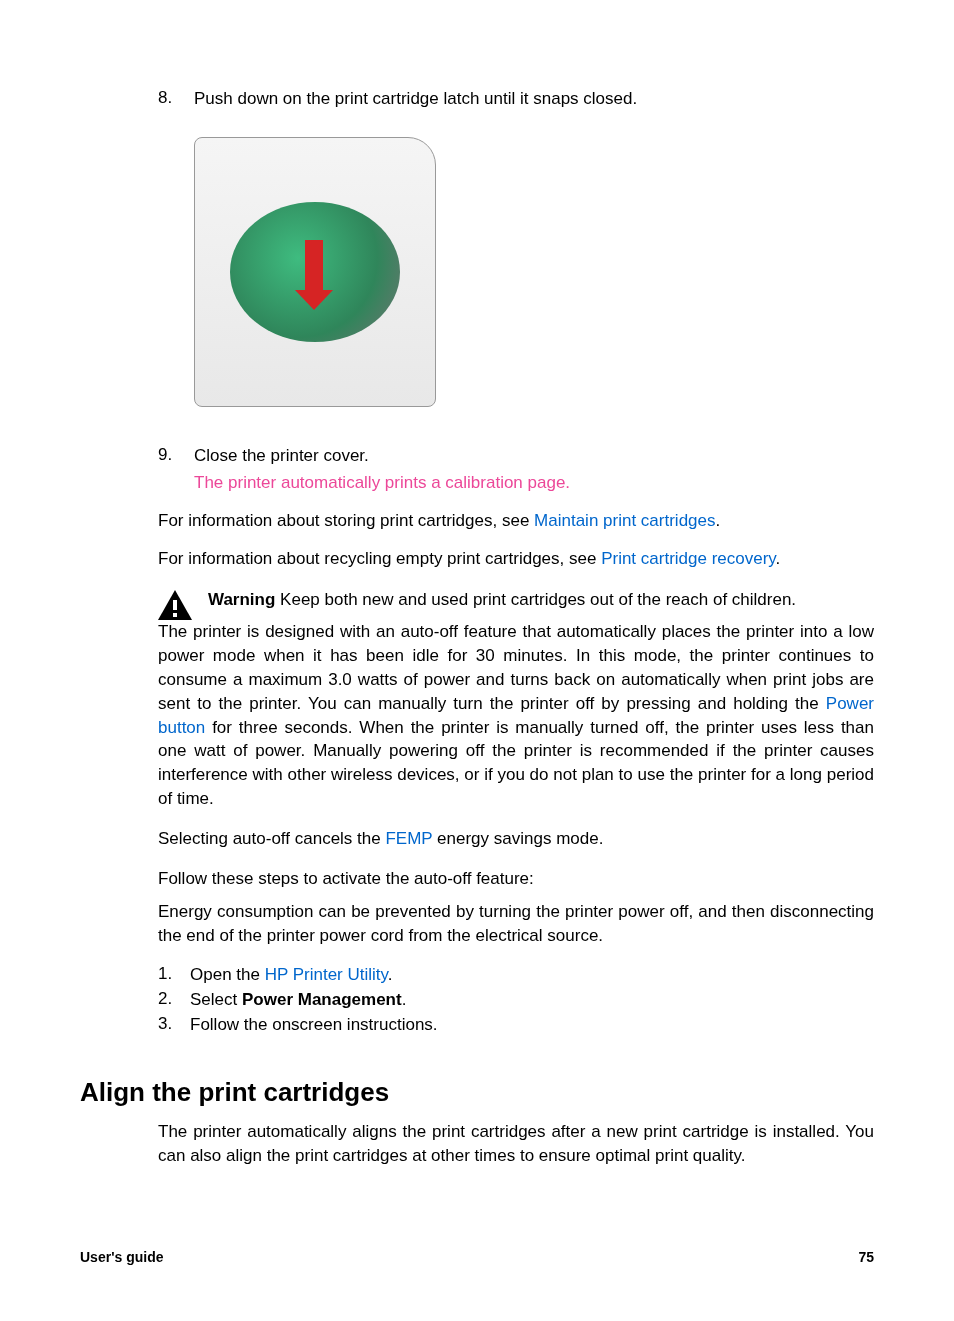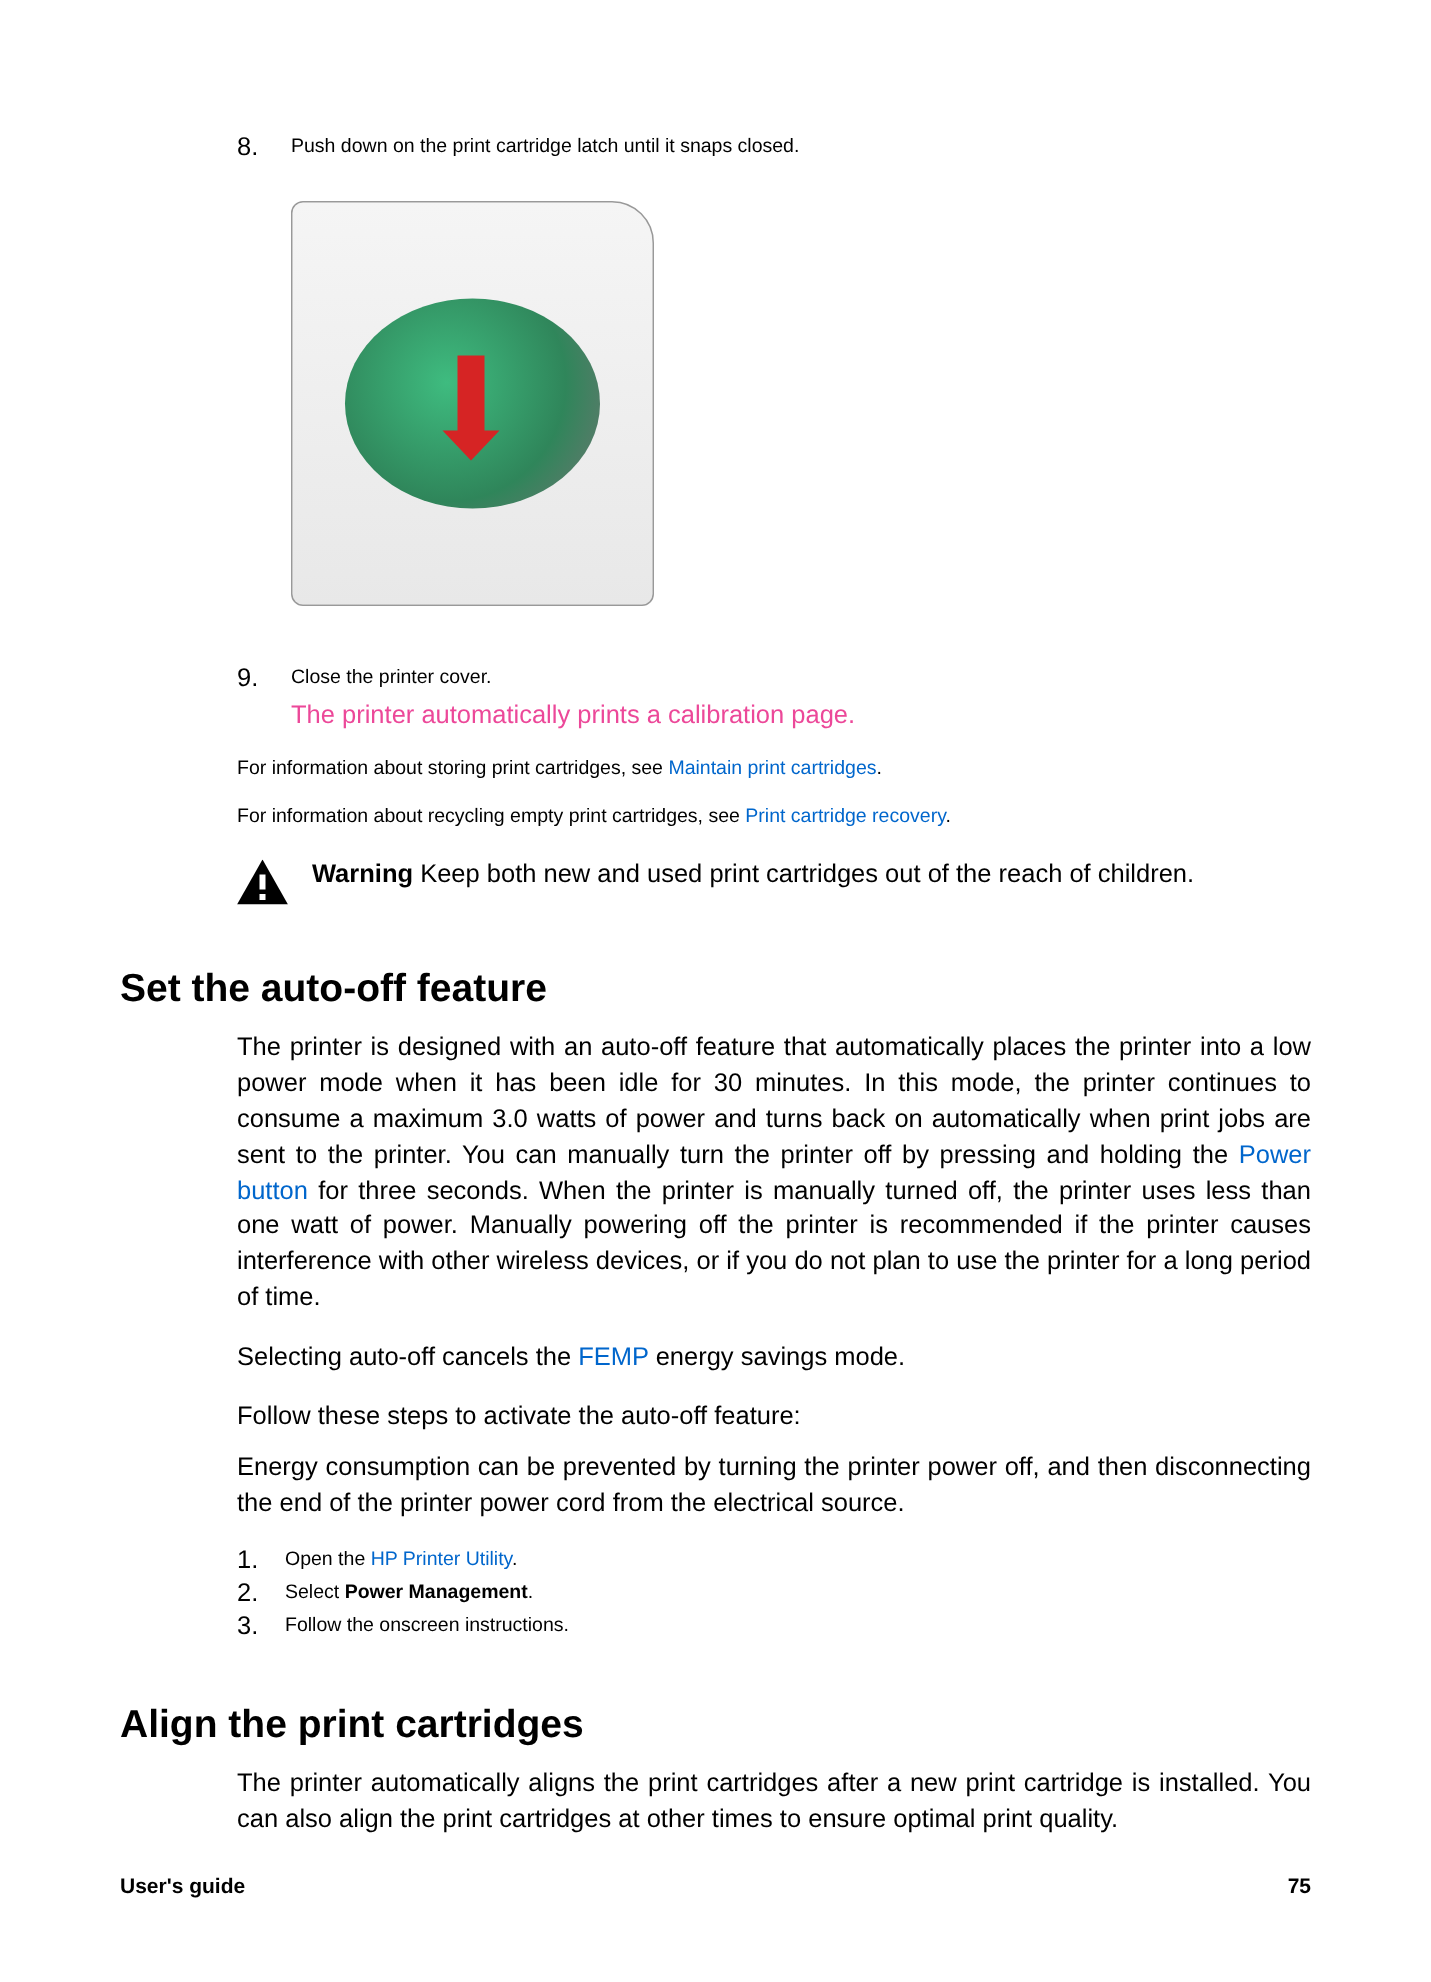--- a/index.html
+++ b/index.html
@@ -17,21 +17,21 @@
       margin-bottom: 4px;
     }
     .ol-item.indented { margin-left: 78px; }
     .ol-num {
       width: 36px;
       flex-shrink: 0;
       font-size: 17px;
       color: #000;
     }
     .ol-text {
-      font-size: 13px;
+      font-size: 17px;
       color: #000;
       line-height: 1.35;
     }
     .sub-text {
       margin-left: 114px;
       font-size: 17px;
       line-height: 1.35;
       color: #ec4899;
       margin-bottom: 2px;
     }
@@ -70,21 +70,21 @@
       content: '';
       position: absolute;
       bottom: -18px;
       left: -10px;
       border-left: 19px solid transparent;
       border-right: 19px solid transparent;
       border-top: 20px solid #d62424;
     }
     .para {
       margin-left: 78px;
-      font-size: 13px;
+      font-size: 17px;
       line-height: 1.4;
       color: #000;
       margin-top: 14px;
     }
     .link {
       color: #0066cc;
     }
     .warning-block {
       margin-left: 78px;
       margin-top: 18px;
@@ -171,21 +171,20 @@
     <svg class="warning-icon" viewBox="0 0 34 30">
       <polygon points="17,0 34,30 0,30" fill="#000"></polygon>
       <rect x="15" y="10" width="4" height="10" fill="#fff"></rect>
       <rect x="15" y="23" width="4" height="4" fill="#fff"></rect>
     </svg>
     <div class="warning-text">
       <span class="warning-label">Warning</span><span>   Keep both new and used print cartridges out of the reach of children.</span>
     </div>
   </div>
 
-  <h2 class="section-heading">Set the auto-off feature</h2>
 
   <p class="body-para">
     <span>The printer is designed with an auto-off feature that automatically places the printer into a low power mode when it has been idle for 30 minutes. In this mode, the printer continues to consume a maximum 3.0 watts of power and turns back on automatically when print jobs are sent to the printer. You can manually turn the printer off by pressing and holding the </span><span class="link">Power button</span><span> for three seconds. When the printer is manually turned off, the printer uses less than one watt of power. Manually powering off the printer is recommended if the printer causes interference with other wireless devices, or if you do not plan to use the printer for a long period of time.</span>
   </p>
 
   <p class="body-para">
     <span>Selecting auto-off cancels the </span><span class="link">FEMP</span><span> energy savings mode.</span>
   </p>
 
   <p class="body-para tight">Follow these steps to activate the auto-off feature:</p>

